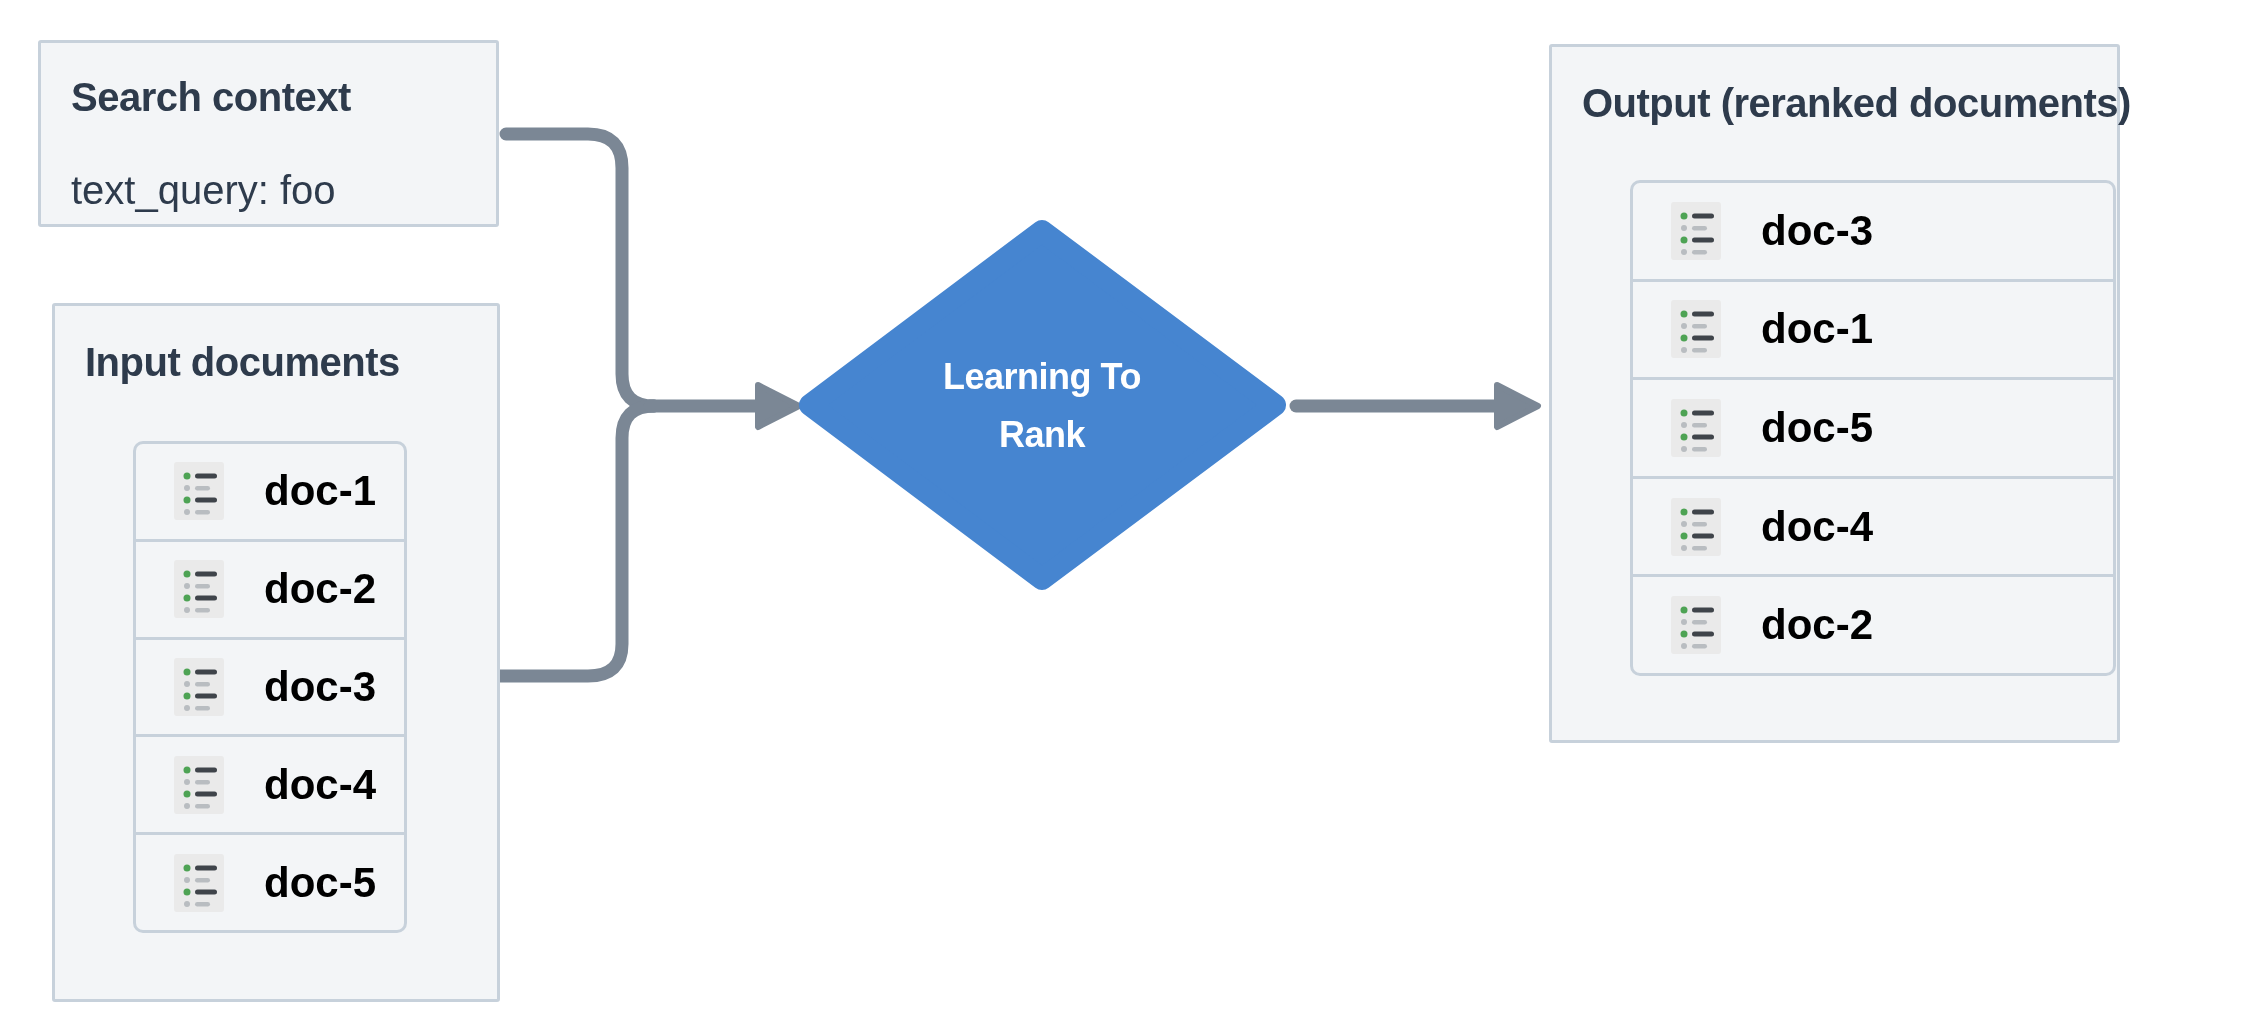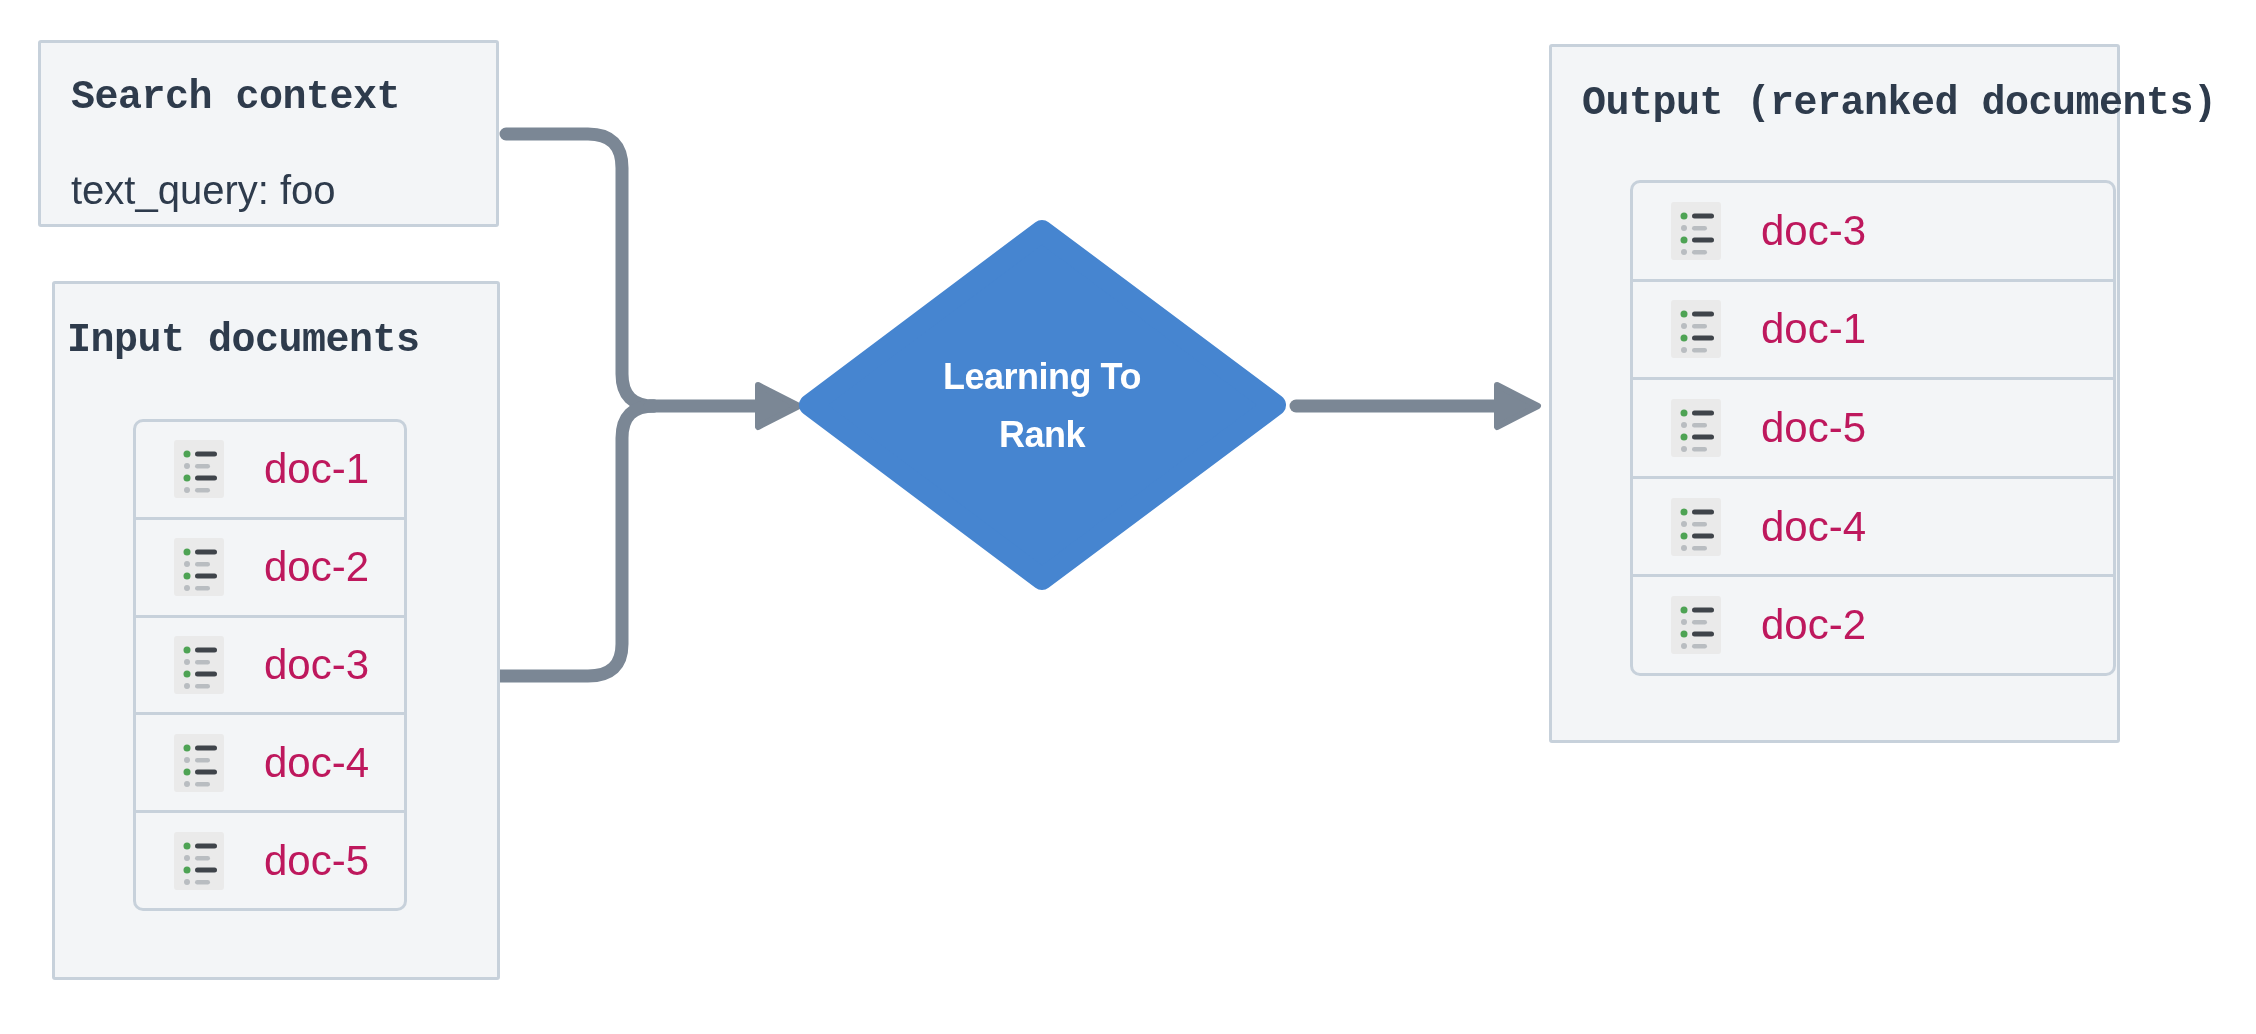--- a/index.html
+++ b/index.html
@@ -29,32 +29,31 @@
     border: 3px solid #c7d1db;
     border-radius: 3px;
   }
   .panel-title {
     margin: 0;
     font-size: 40px;
     font-weight: 700;
     letter-spacing: -0.5px;
     color: #2e3b4c;
     white-space: nowrap;
-    font-family: Liberation Mono, monospace;
   }
   .panel-search { left: 38px; top: 40px; width: 461px; height: 187px; padding: 20px 30px; }
   .panel-search .panel-title { margin-top: 12px; }
   .query-text {
     margin-top: 48px;
     font-size: 40px;
     font-weight: 400;
     color: #2e3b4c;
     white-space: nowrap;
   }
-  .panel-input  { left: 52px;  top: 281px; width: 448px; height: 699px; padding: 34px 12px; }
+  .panel-input  { left: 52px;  top: 303px; width: 448px; height: 699px; padding: 34px 30px; }
   .panel-output { left: 1549px; top: 44px; width: 571px; height: 699px; padding: 34px 30px; }
 
   .doc-list {
     position: absolute;
     box-sizing: border-box;
     border: 3px solid #c7d1db;
     border-radius: 10px;
     background: #f3f5f7;
     display: flex;
     flex-direction: column;
@@ -69,22 +68,22 @@
     align-items: center;
     padding-left: 38px;
     gap: 40px;
     border-bottom: 3px solid #c7d1db;
     min-height: 0;
   }
   .doc-row:last-child { border-bottom: none; }
   .doc-icon { width: 50px; height: 58px; flex: 0 0 auto; }
   .doc-label {
     font-size: 42px;
-    font-weight: 400;
-    color: #be185d;
+    font-weight: 700;
+    color: #000000;
     white-space: nowrap;
   }
 
   .diamond-label {
     position: absolute;
     left: 842px;
     top: 348px;
     width: 400px;
     text-align: center;
     color: #ffffff;

